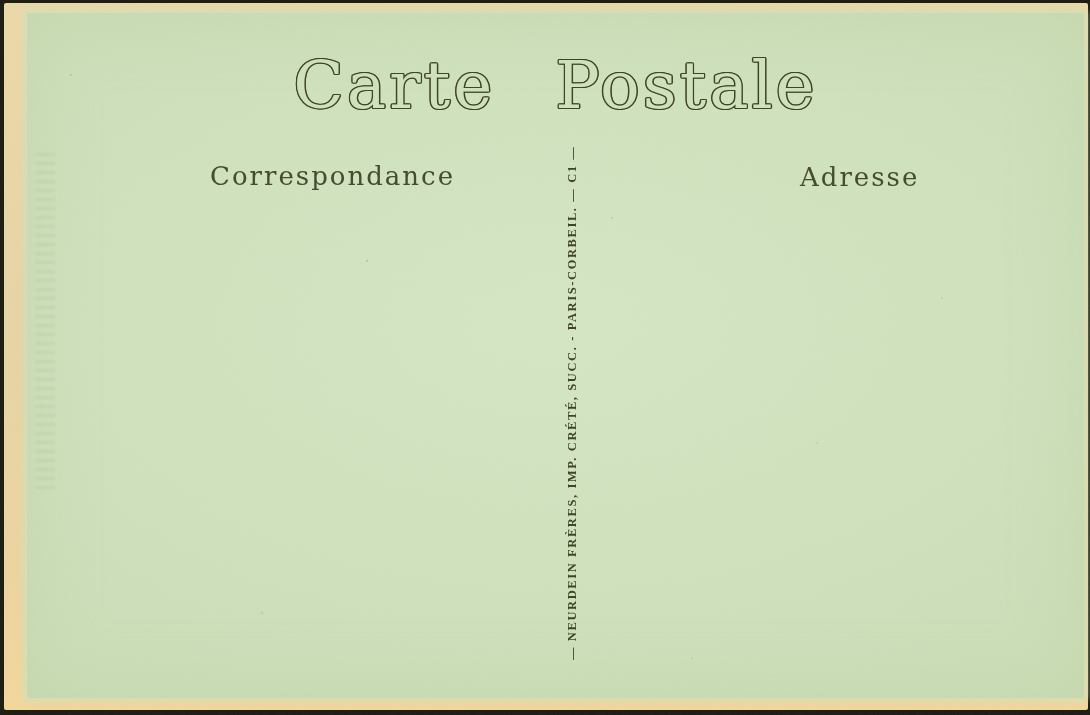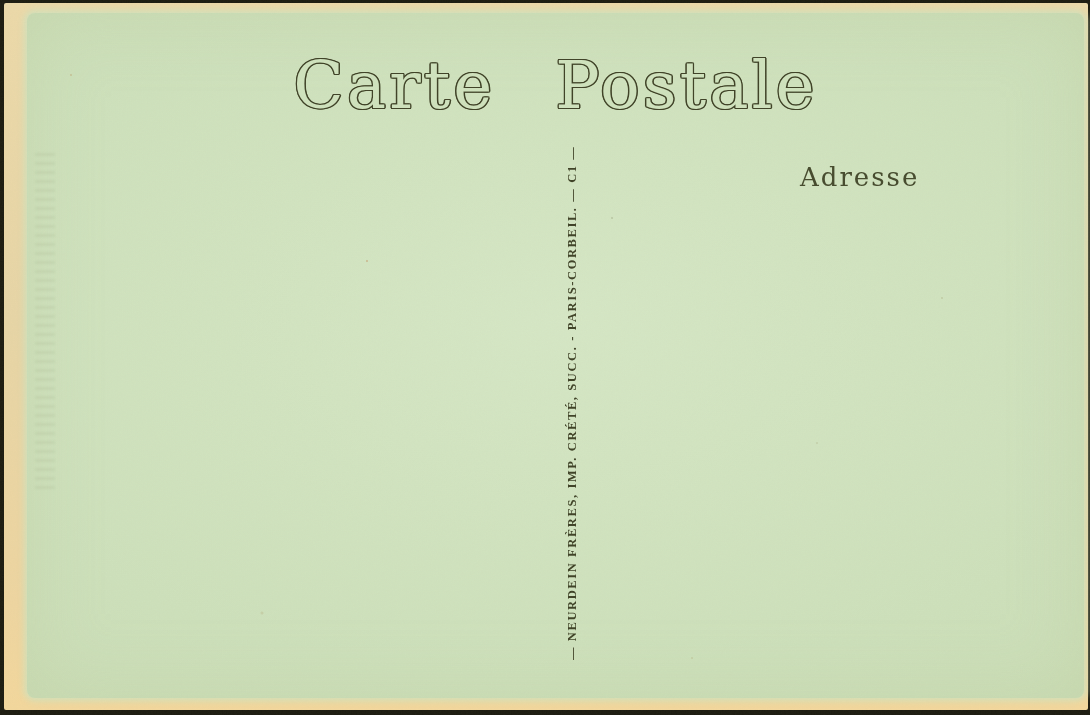--- a/index.html
+++ b/index.html
@@ -31,21 +31,21 @@
     left: 27px;
     top: 13px;
     right: 6px;
     bottom: 17px;
     background:
       radial-gradient(ellipse 900px 500px at 50% 45%, rgba(214,231,198,0.9) 0%, rgba(205,224,187,0.9) 70%, rgba(202,221,182,0.9) 100%),
       #cfe2bd;
     box-shadow:
       0 0 6px 3px rgba(207,226,189,0.85),
       inset 0 0 70px rgba(188,202,156,0.35);
-    border-radius: 8px;
+    border-radius: 2px;
     padding-left: 20px;
   }
   
   .show-through {
     position: absolute;
     left: 8px;
     top: 140px;
     width: 20px;
     height: 340px;
     background: repeating-linear-gradient(
@@ -133,20 +133,21 @@
 
   <div class="edge-cream"></div>
 
   <div class="paper">
 
     <div class="show-through"></div>
     <div class="specks"></div>
 
     <h1 class="title">Carte Postale</h1>
 
+    <div class="section-label label-correspondance">Correspondance</div>
 
     <div class="section-label label-adresse">Adresse</div>
 
     <div class="imprint">— NEURDEIN FRÈRES, IMP. CRÉTÉ, SUCC. - PARIS-CORBEIL. — C1 —</div>
 
   </div>
 
   <svg class="texture" width="1090" height="715" xmlns="http://www.w3.org/2000/svg">
     <filter id="papergrain">
       <feTurbulence type="fractalNoise" baseFrequency="0.8" numOctaves="2" seed="7" stitchTiles="stitch"></feTurbulence>

